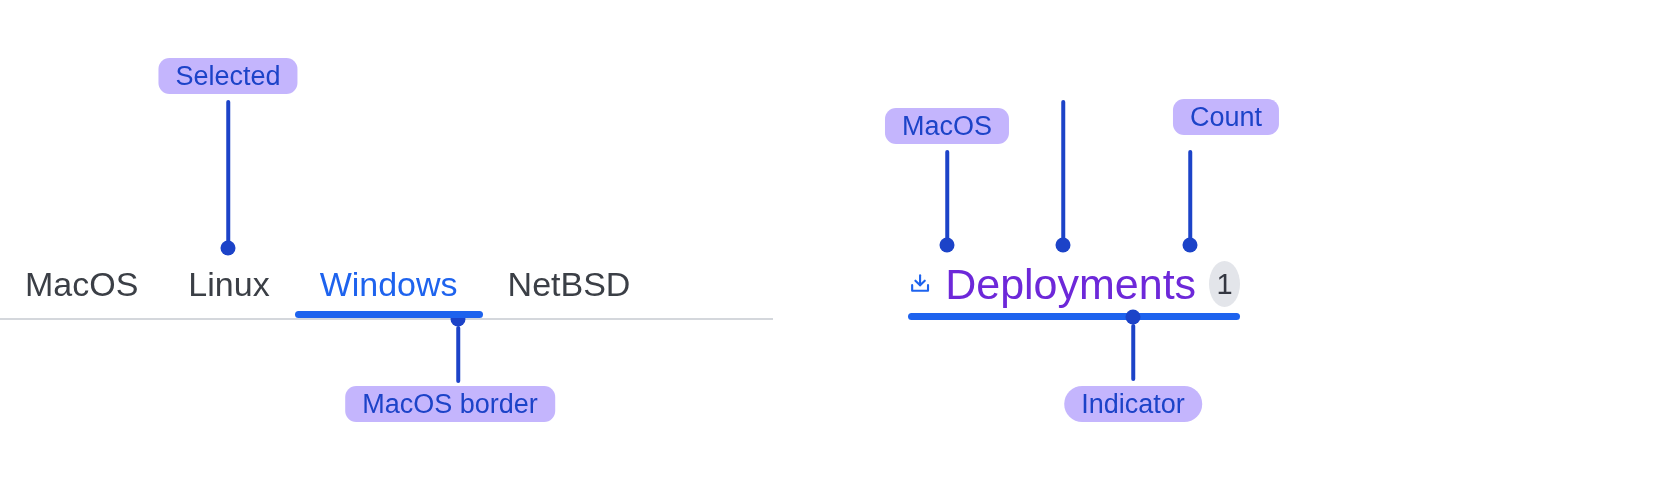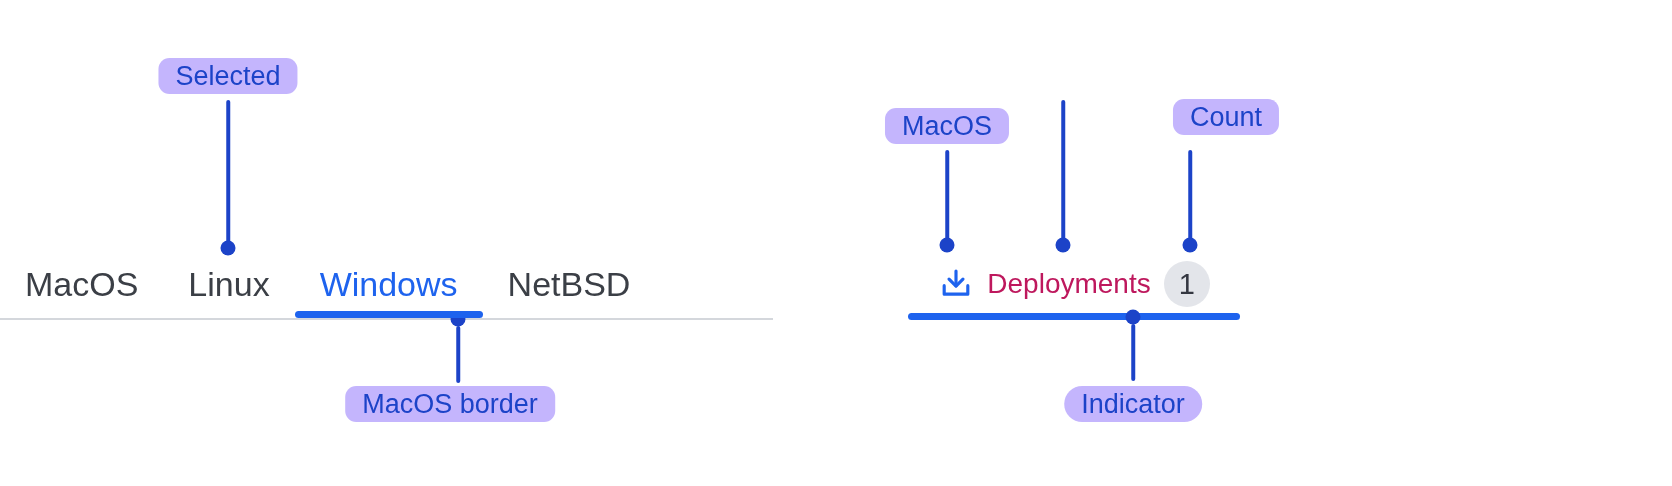--- a/index.html
+++ b/index.html
@@ -87,22 +87,22 @@
     cursor: pointer;
   }
   .anatomy-tab .tab-content {
     height: 68px;
     display: flex;
     align-items: center;
     justify-content: center;
     gap: 13px;
   }
   .anatomy-tab .tab-label {
-    color: #be185d;
-    font-size: 28px;
+    color: #6d28d9;
+    font-size: 43px;
     font-weight: 500;
     white-space: nowrap;
   }
   .count-badge {
     width: 46px;
     height: 46px;
     border-radius: 50%;
     background: #e3e5ea;
     color: #343741;
     font-size: 29px;

